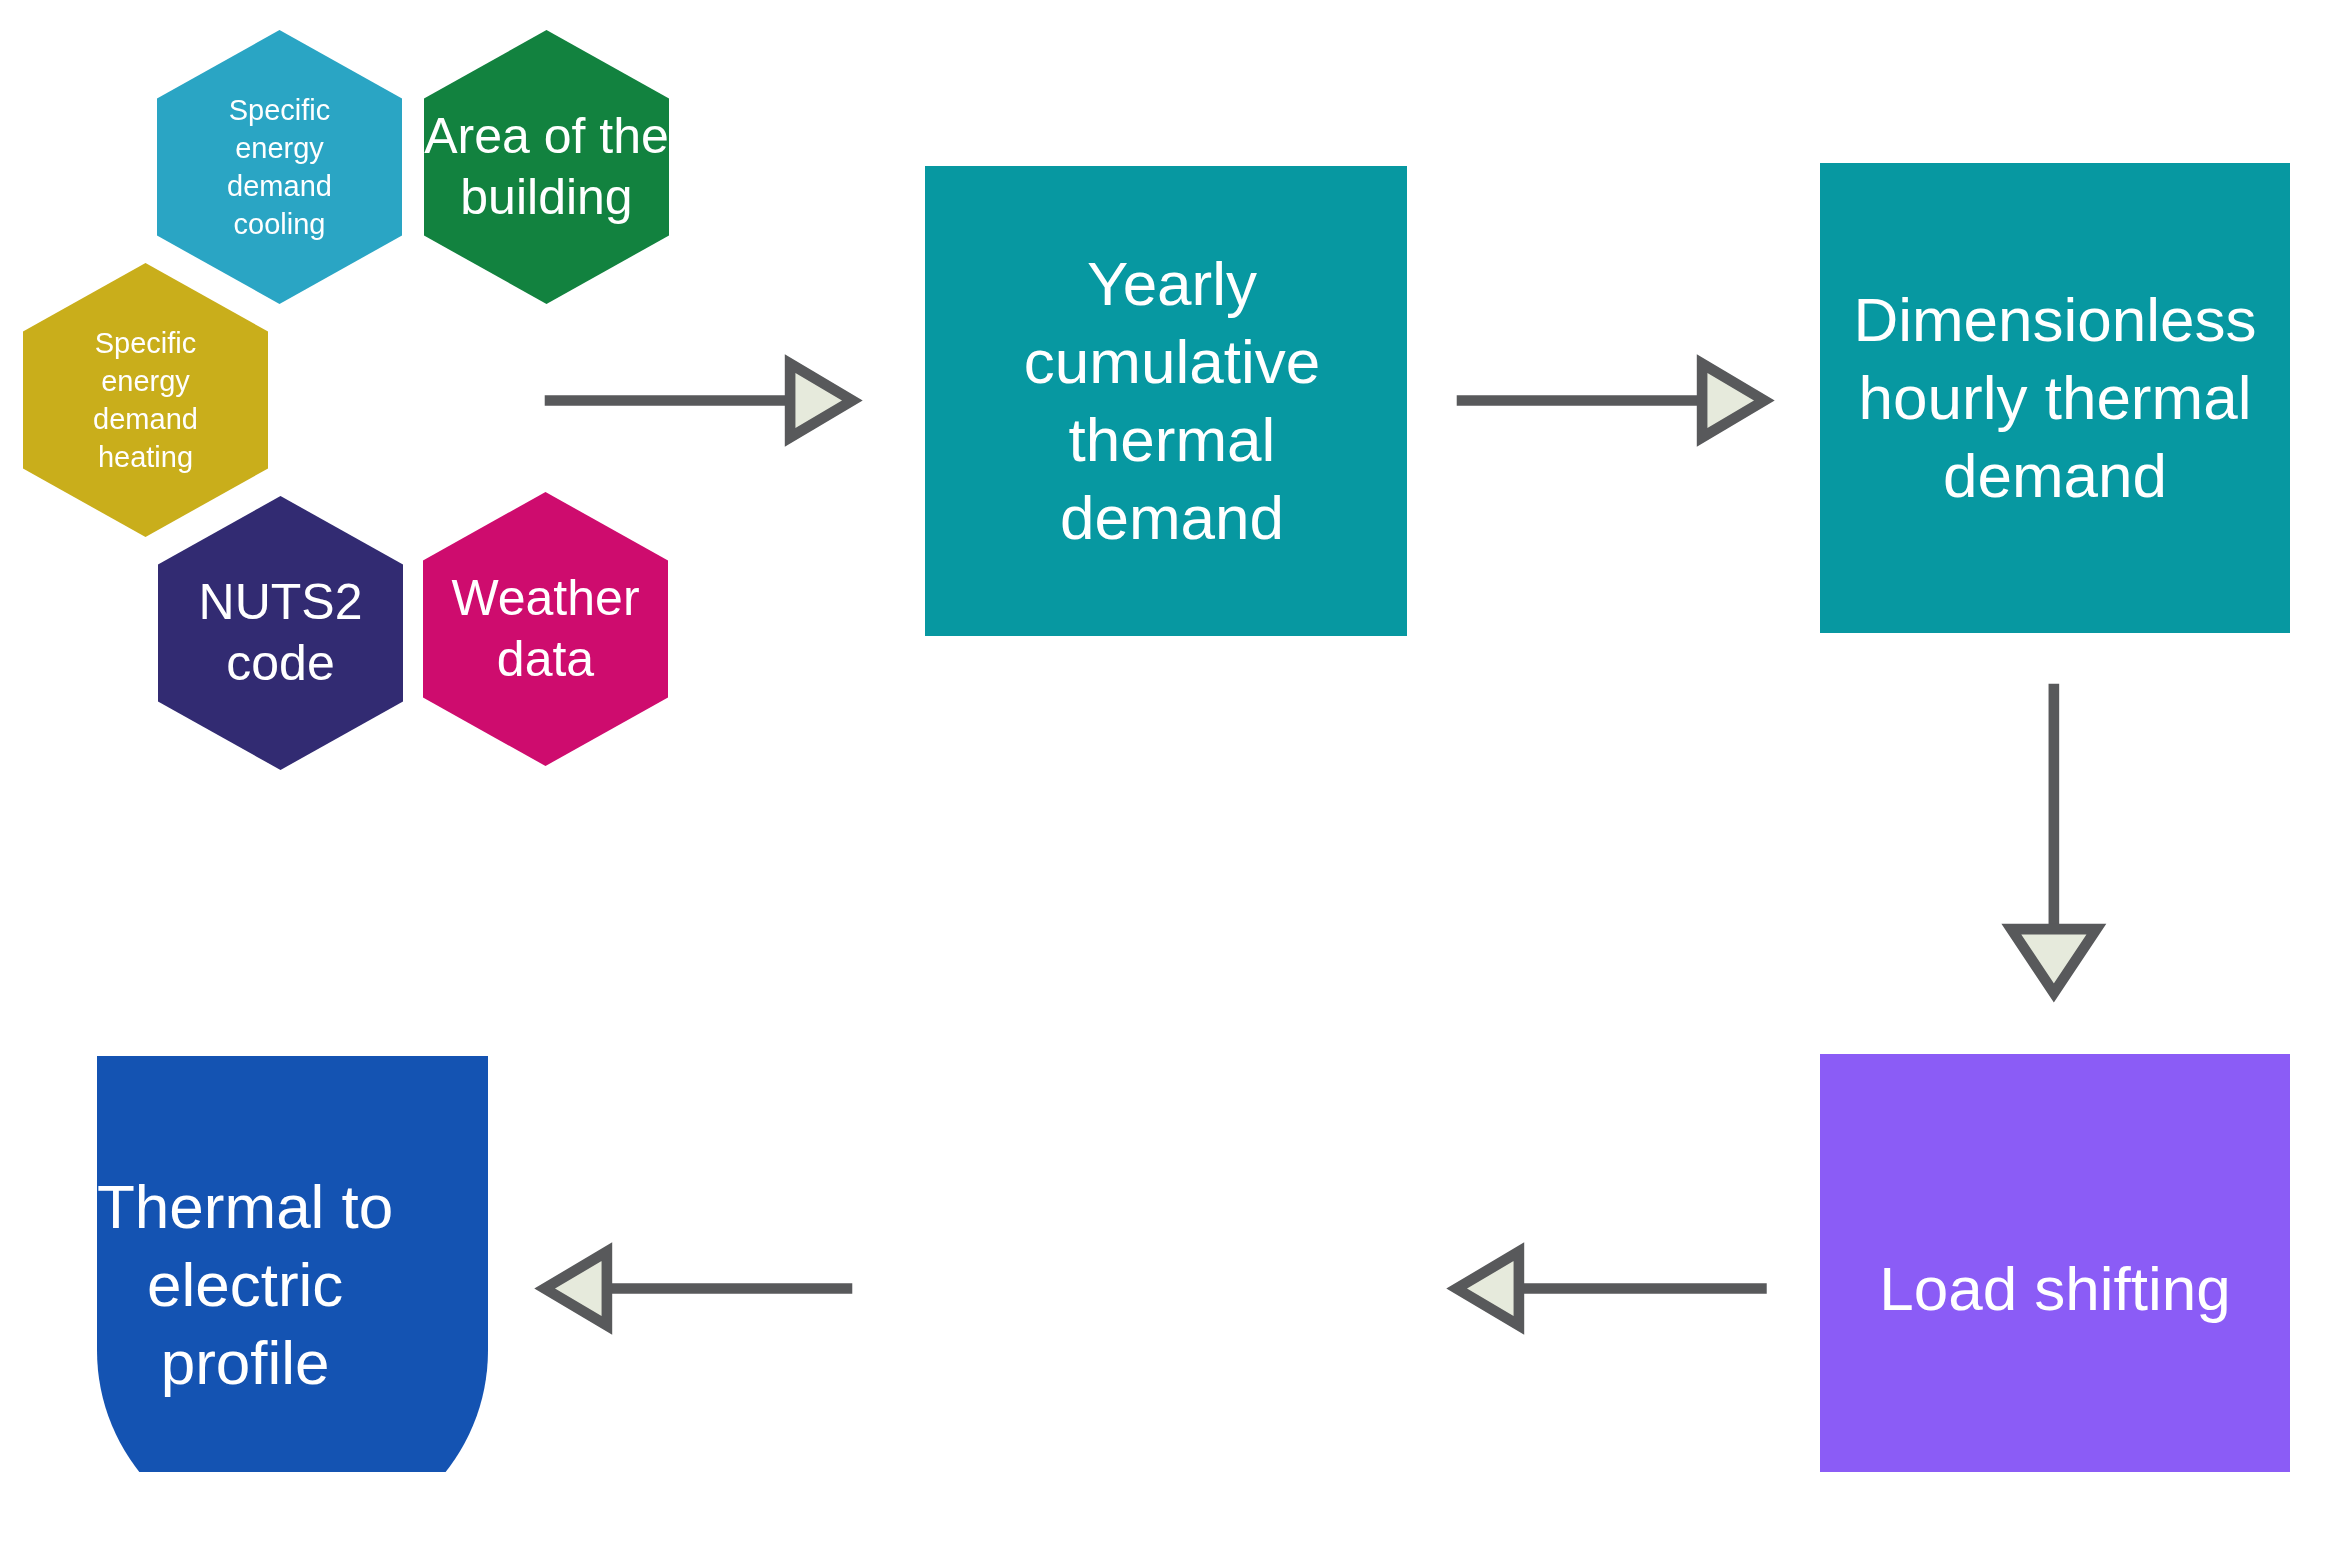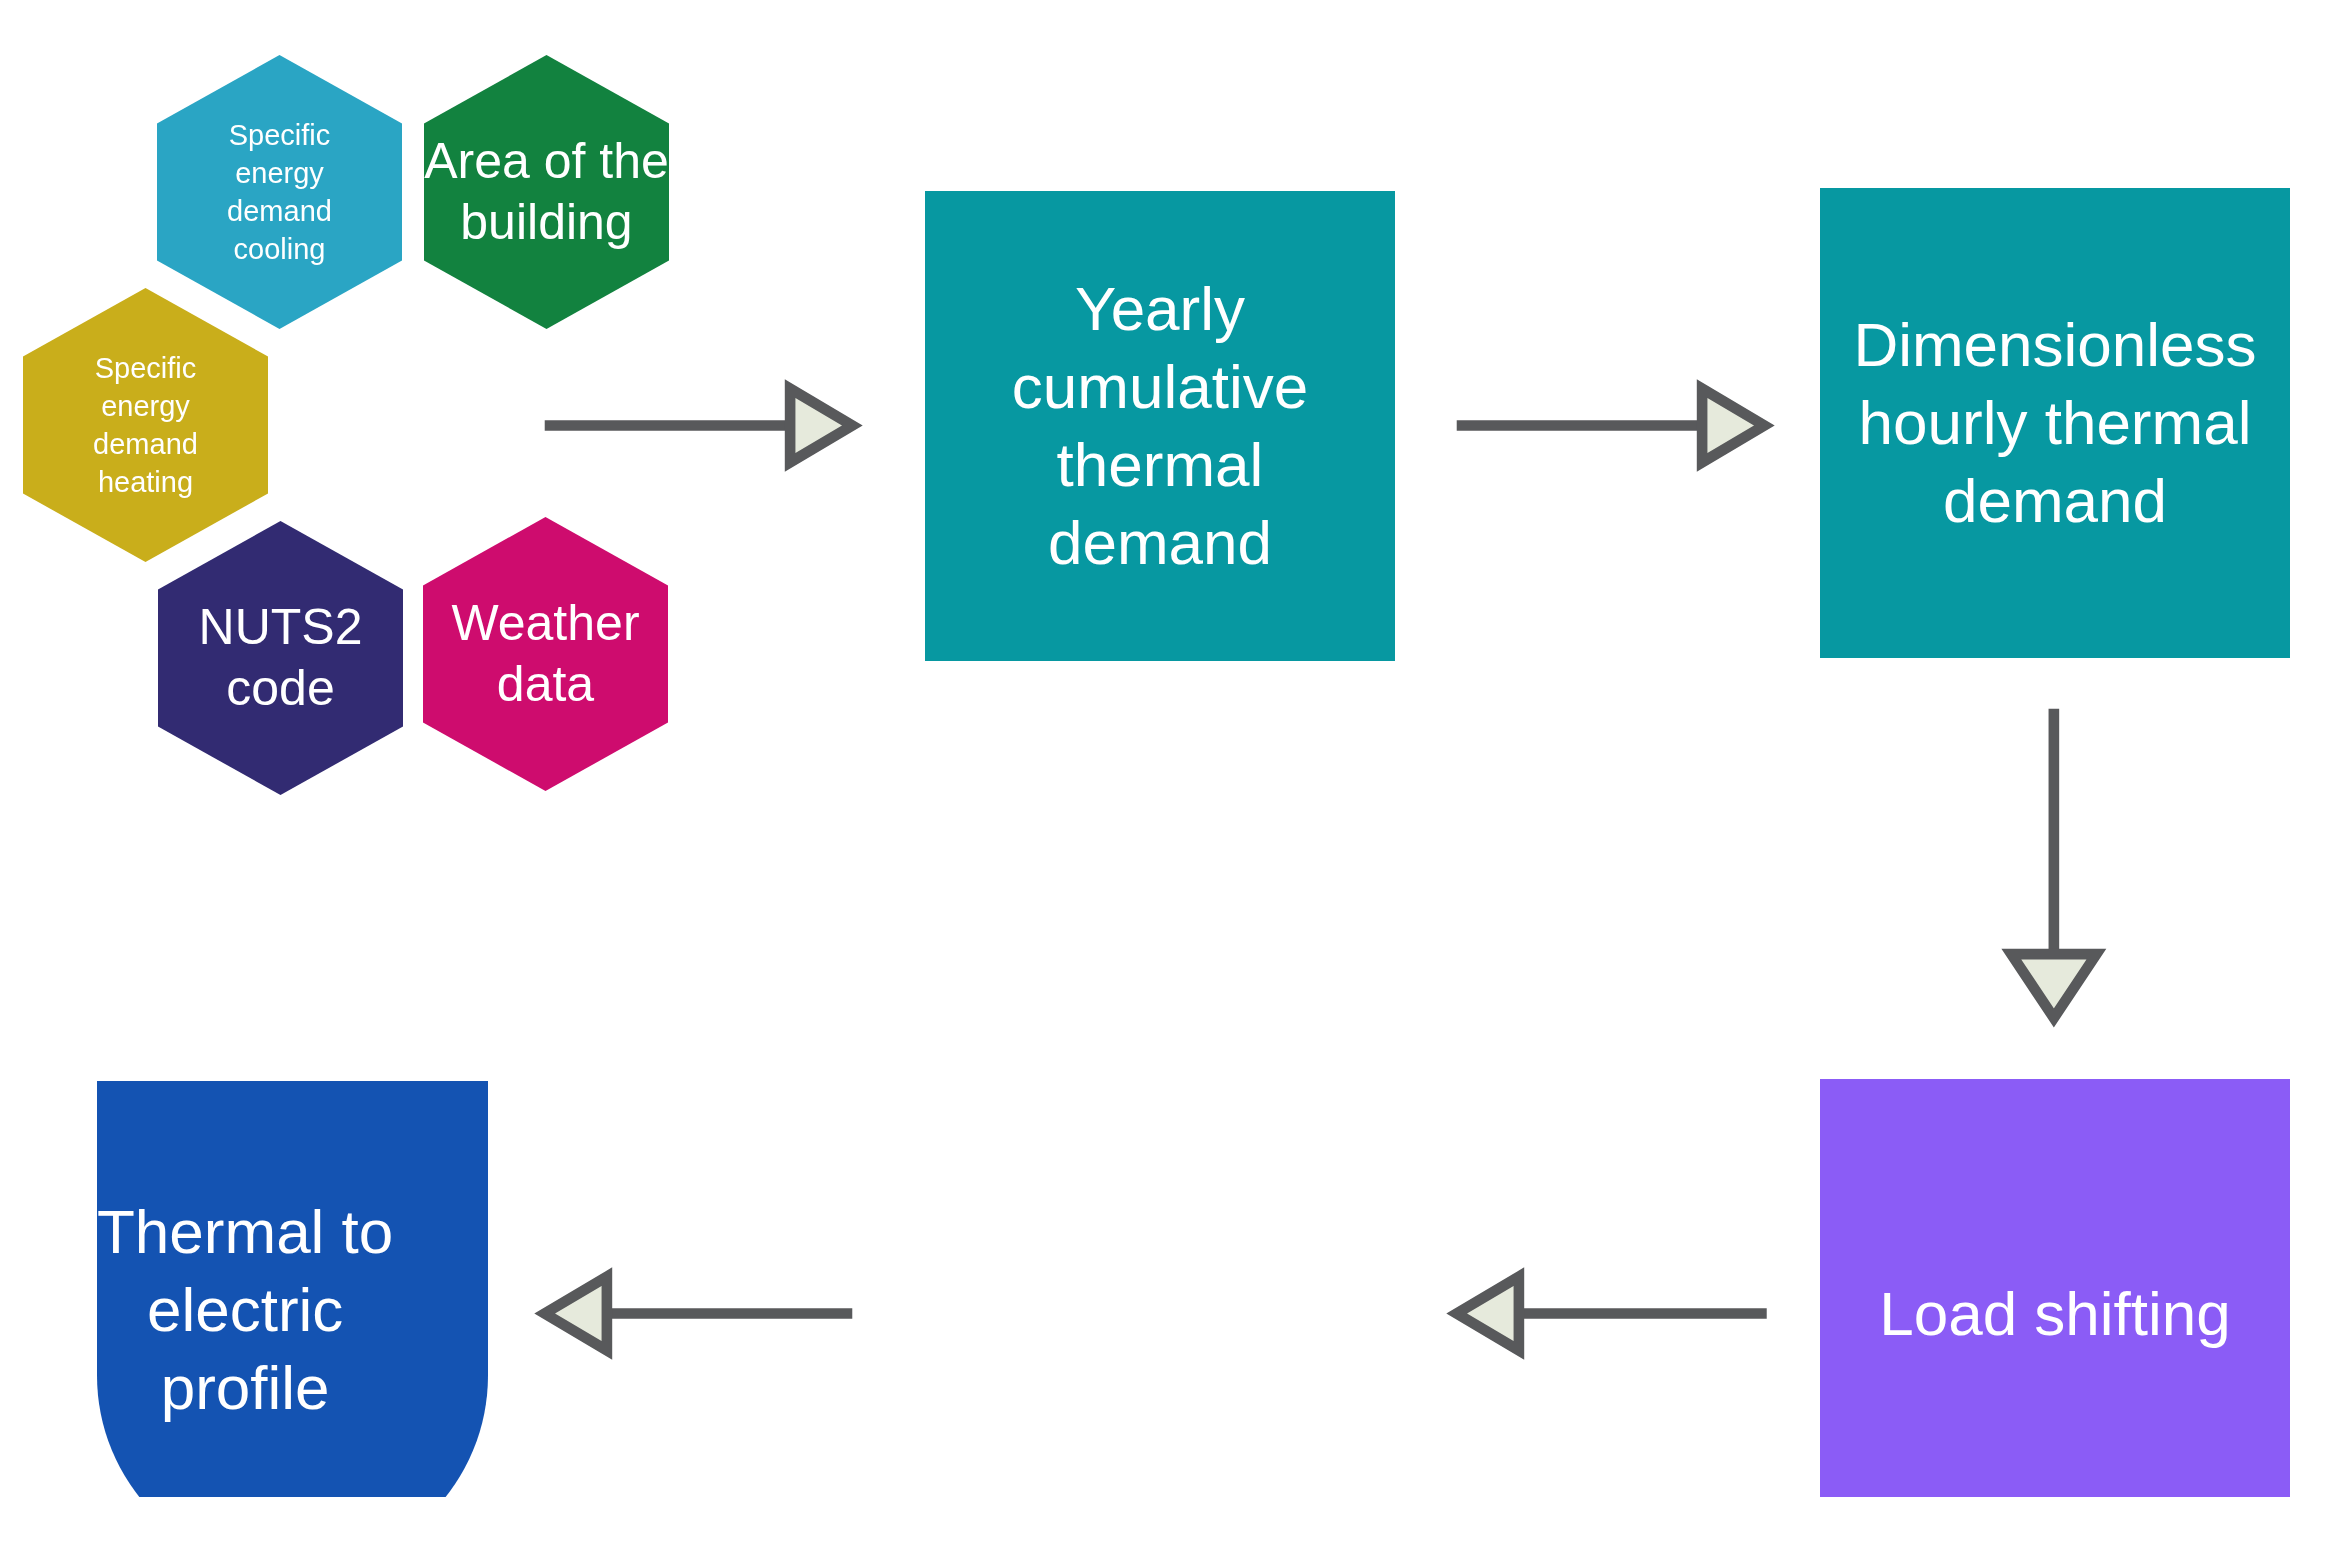--- a/index.html
+++ b/index.html
@@ -3,21 +3,20 @@
 <meta charset="utf-8">
 <style>
   html, body { margin: 0; padding: 0; background: #ffffff; }
   .canvas {
     position: relative;
     width: 2330px;
     height: 1472px;
     background: #ffffff;
     font-family: "Liberation Sans", "DejaVu Sans", sans-serif;
     overflow: hidden;
-    margin-top: 25px;
   }
   .label {
     white-space: pre-line;
     color: #ffffff;
     text-align: center;
     display: block;
   }
   
   .hex {
     position: absolute;
@@ -83,21 +82,21 @@
   <div class="hex hex-loose" style="left: 158px; top: 496px; background: rgb(50, 43, 114);">
     <span class="label">NUTS2
 code</span>
   </div>
 
   <div class="hex hex-loose" style="left: 423px; top: 492px; background: rgb(206, 12, 110);">
     <span class="label">Weather
 data</span>
   </div>
 
-  <div class="pbox" style="left: 925px; top: 166px; background: rgb(7, 152, 161);">
+  <div class="pbox" style="left: 925px; top: 166px; background: rgb(7, 152, 161); padding-left: 12px;">
     <span class="label">Yearly
 cumulative
 thermal
 demand</span>
   </div>
 
   <div class="pbox" style="left: 1820px; top: 163px; background: rgb(7, 152, 161);">
     <span class="label">Dimensionless
 hourly thermal
 demand</span>

